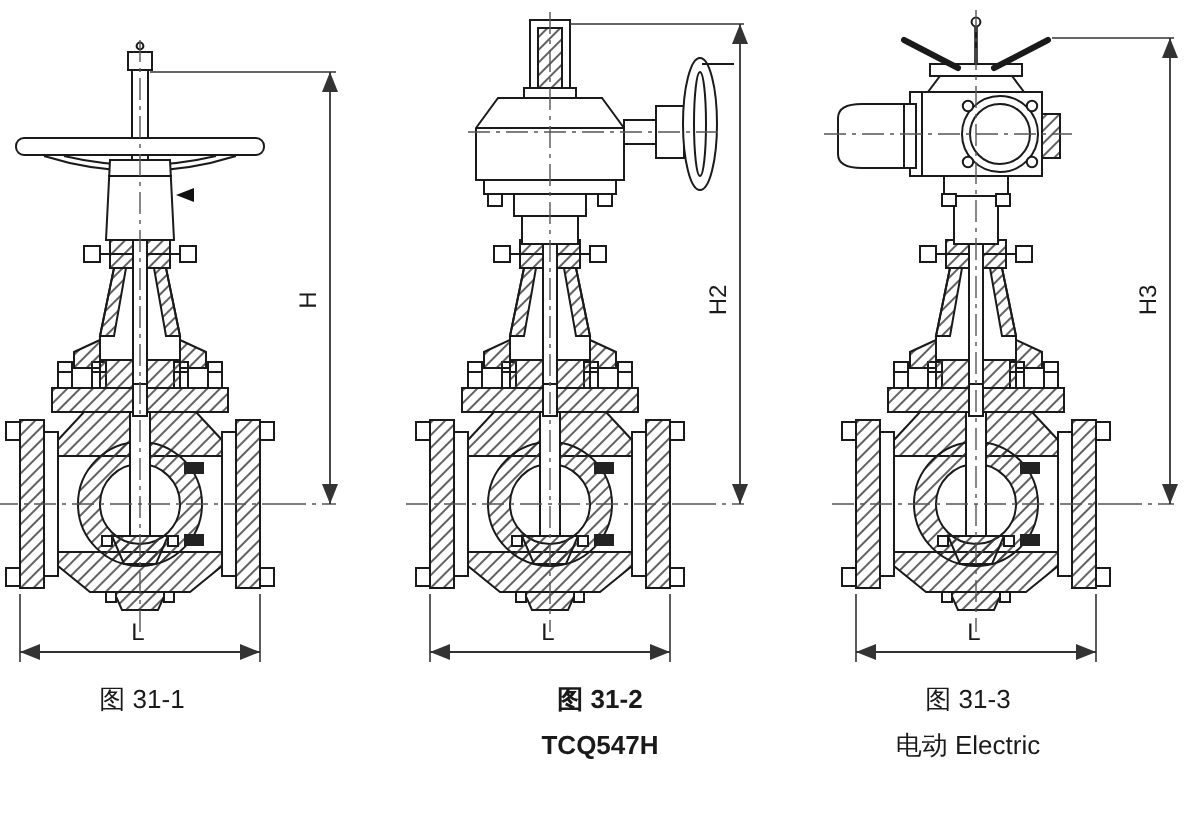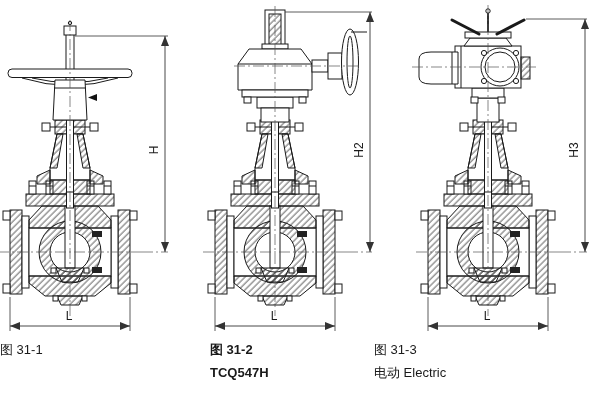--- a/index.html
+++ b/index.html
@@ -6,25 +6,25 @@
   body{width:600px;height:414px;position:relative;background:#ffffff;overflow:hidden;
        font-family:"Liberation Sans",sans-serif;}
   svg{position:absolute;left:0;top:0;}
   .s{stroke:#1a1a1a;stroke-width:1;fill:none;}
   .w{fill:#ffffff;stroke:#1a1a1a;stroke-width:1;}
   .hs{stroke:#1a1a1a;stroke-width:1;}
   .cl{stroke:#555;stroke-width:0.7;fill:none;stroke-dasharray:11 3 2 3;}
   .thin{stroke:#333;stroke-width:0.8;fill:none;}
   .dim{stroke:#333;stroke-width:0.9;fill:none;}
   .dlab{font:12px "Liberation Sans",sans-serif;fill:#1a1a1a;}
-  .cap{position:absolute;top:338px;color:#1a1a1a;
+  .cap{position:absolute;top:338px;text-align:center;color:#1a1a1a;
        font-size:13px;line-height:23px;}
   #cap1{left:0;width:142px;}
   #cap2{left:210px;width:180px;font-weight:bold;}
-  #cap3{left:374px;width:180px;}
+  #cap3{left:394px;width:180px;}
 </style>
 </head>
 <body>
 
 <svg width="600" height="414" viewBox="0 0 600 414">
   <defs>
     <pattern id="hp" patternUnits="userSpaceOnUse" width="4.5" height="4.5" patternTransform="rotate(45)">
       <line x1="1" y1="0" x2="1" y2="4.5" stroke="#3a3a3a" stroke-width="0.8"></line>
     </pattern>
     <marker id="arr" viewBox="0 0 12 10" markerWidth="12" markerHeight="10" refX="11" refY="5" orient="auto-start-reverse" markerUnits="userSpaceOnUse">

